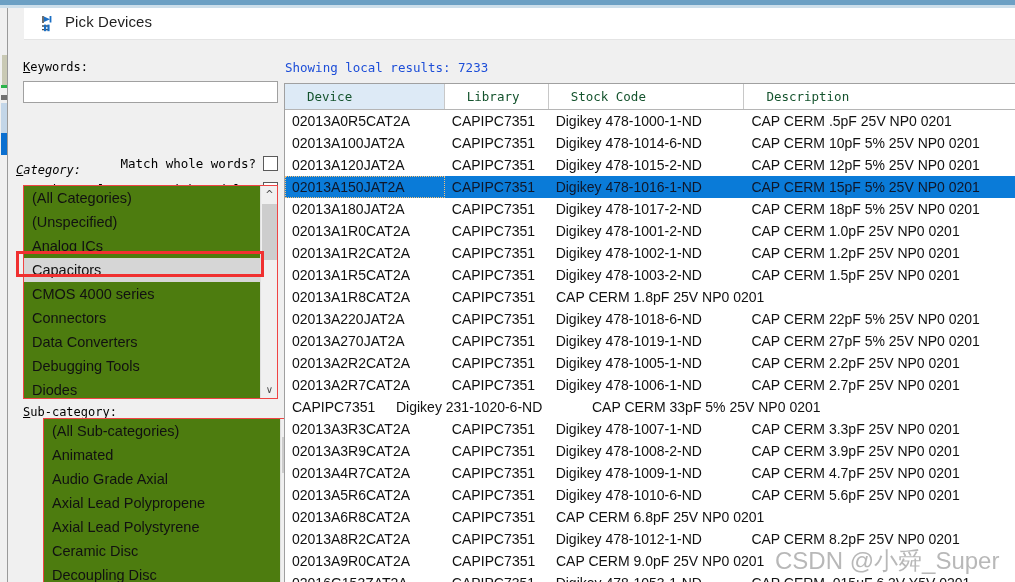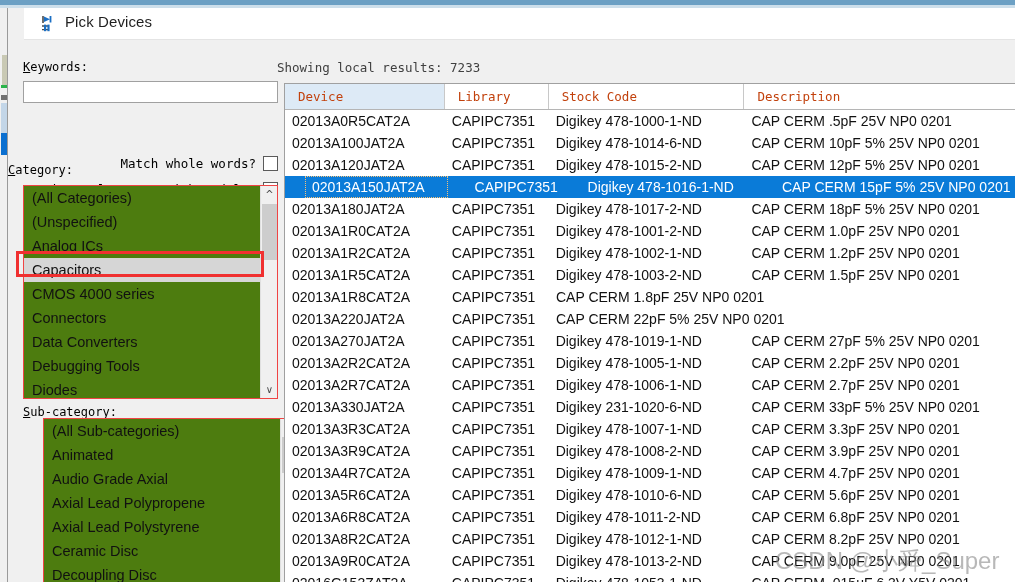--- a/index.html
+++ b/index.html
@@ -108,21 +108,21 @@
     font-size: 12.5px; color: #000; white-space: nowrap;
   }
   .chk-box {
     position: absolute; right: 0; top: 0;
     width: 15px; height: 15px;
     background: #fff; border: 1px solid #5a5a5a;
   }
   .row-match { left: 15px; top: 105px; width: 255px; }
   .row-models{ left: 15px; top: 131px; width: 255px; }
 
-  .cat-label  { left: 0; top: 155px; }
+  .cat-label  { left: 8px; top: 155px; font-style: italic; }
   .sub-label  { left: 15px; top: 397px; }
 
   .listbox {
     position: absolute;
     background: #4d7c0f;
     border: 1px solid #ef4444;
     overflow: hidden;
   }
   .cat-list { left: 15px; top: 177px; width: 255px; height: 214px; }
   .sub-list { left: 15px; top: 410px; width: 255px; height: 170px; margin-left: 20px; }
@@ -158,56 +158,56 @@
     position: absolute;
     left: 8px; top: 243px;
     width: 248px; height: 26px;
     border: 3px solid #f03030;
     pointer-events: none;
     z-index: 50;
   }
 
   
   .showing {
-    position: absolute; left: 269px; top: 52px;
+    position: absolute; left: 277px; top: 52px;
     font-family: "DejaVu Sans Mono", monospace;
-    font-size: 12.5px; color: #404040; white-space: nowrap;
+    font-size: 12.5px; color: #1d4ed8; white-space: nowrap;
   }
   .grid {
     position: absolute; left: 276px; top: 75px;
     width: 739px; height: 507px;
     background: #fff;
     border-top: 1px solid #a0a0a0;
     border-left: 1px solid #a0a0a0;
     overflow: hidden;
   }
   .grid-head {
     display: flex; height: 26px;
     border-bottom: 1px solid #b5b5b5;
     background: #ffffff;
   }
   .grid-head .hc {
     font-family: "DejaVu Sans Mono", monospace;
-    font-size: 12.5px; color: #c2410c;
-    line-height: 25px; padding-left: 13px;
+    font-size: 12.5px; color: #14532d;
+    line-height: 25px; padding-left: 22px;
     border-right: 1px solid #c8c8c8;
     background: #ffffff;
     white-space: nowrap; overflow: hidden;
   }
   .grid-head .hc.active { background: #ddeaf6; }
 
   .grid-row { display: flex; height: 22px; }
   .grid-row .c {
     font-family: "Liberation Sans", sans-serif;
     font-size: 14px; color: #111;
     line-height: 22px; padding-left: 7px;
     white-space: nowrap; overflow: hidden;
   }
   .grid-row.sel { background: #0a7bd8; }
-  .grid-row.sel .c { color: #ffffff; margin-left: 20px; }
+  .grid-row.sel .c { color: #0f172a; }
   .grid-row.sel .c:first-child {
     outline: 1px dotted #f5c27a;
     outline-offset: -1px;
   }
 
   .col-device { width: 160px; }
   .col-lib    { width: 104px; }
   .col-stock  { width: 196px; }
   .col-desc   { width: 279px; }
 
@@ -367,20 +367,21 @@
             <div class="c col-desc">CAP CERM 1.5pF 25V NP0 0201</div>
           </div>
           <div class="grid-row">
             <div class="c col-device">02013A1R8CAT2A</div>
             <div class="c col-lib">CAPIPC7351</div>
             <div class="c col-desc">CAP CERM 1.8pF 25V NP0 0201</div>
           </div>
           <div class="grid-row">
             <div class="c col-device">02013A220JAT2A</div>
             <div class="c col-lib">CAPIPC7351</div>
+            <div class="c col-stock">Digikey 478-1018-6-ND</div>
             <div class="c col-desc">CAP CERM 22pF 5% 25V NP0 0201</div>
           </div>
           <div class="grid-row">
             <div class="c col-device">02013A270JAT2A</div>
             <div class="c col-lib">CAPIPC7351</div>
             <div class="c col-stock">Digikey 478-1019-1-ND</div>
             <div class="c col-desc">CAP CERM 27pF 5% 25V NP0 0201</div>
           </div>
           <div class="grid-row">
             <div class="c col-device">02013A2R2CAT2A</div>
@@ -388,21 +389,20 @@
             <div class="c col-stock">Digikey 478-1005-1-ND</div>
             <div class="c col-desc">CAP CERM 2.2pF 25V NP0 0201</div>
           </div>
           <div class="grid-row">
             <div class="c col-device">02013A2R7CAT2A</div>
             <div class="c col-lib">CAPIPC7351</div>
             <div class="c col-stock">Digikey 478-1006-1-ND</div>
             <div class="c col-desc">CAP CERM 2.7pF 25V NP0 0201</div>
           </div>
           <div class="grid-row">
-            <div class="c col-device">02013A330JAT2A</div>
             <div class="c col-lib">CAPIPC7351</div>
             <div class="c col-stock">Digikey 231-1020-6-ND</div>
             <div class="c col-desc">CAP CERM 33pF 5% 25V NP0 0201</div>
           </div>
           <div class="grid-row">
             <div class="c col-device">02013A3R3CAT2A</div>
             <div class="c col-lib">CAPIPC7351</div>
             <div class="c col-stock">Digikey 478-1007-1-ND</div>
             <div class="c col-desc">CAP CERM 3.3pF 25V NP0 0201</div>
           </div>
@@ -420,33 +420,31 @@
           </div>
           <div class="grid-row">
             <div class="c col-device">02013A5R6CAT2A</div>
             <div class="c col-lib">CAPIPC7351</div>
             <div class="c col-stock">Digikey 478-1010-6-ND</div>
             <div class="c col-desc">CAP CERM 5.6pF 25V NP0 0201</div>
           </div>
           <div class="grid-row">
             <div class="c col-device">02013A6R8CAT2A</div>
             <div class="c col-lib">CAPIPC7351</div>
-            <div class="c col-stock">Digikey 478-1011-2-ND</div>
             <div class="c col-desc">CAP CERM 6.8pF 25V NP0 0201</div>
           </div>
           <div class="grid-row">
             <div class="c col-device">02013A8R2CAT2A</div>
             <div class="c col-lib">CAPIPC7351</div>
             <div class="c col-stock">Digikey 478-1012-1-ND</div>
             <div class="c col-desc">CAP CERM 8.2pF 25V NP0 0201</div>
           </div>
           <div class="grid-row">
             <div class="c col-device">02013A9R0CAT2A</div>
             <div class="c col-lib">CAPIPC7351</div>
-            <div class="c col-stock">Digikey 478-1013-2-ND</div>
             <div class="c col-desc">CAP CERM 9.0pF 25V NP0 0201</div>
           </div>
           <div class="grid-row">
             <div class="c col-device">02016G153ZAT2A</div>
             <div class="c col-lib">CAPIPC7351</div>
             <div class="c col-stock">Digikey 478-1053-1-ND</div>
             <div class="c col-desc">CAP CERM .015uF 6.3V Y5V 0201</div>
           </div>
         </div>
     </div>

